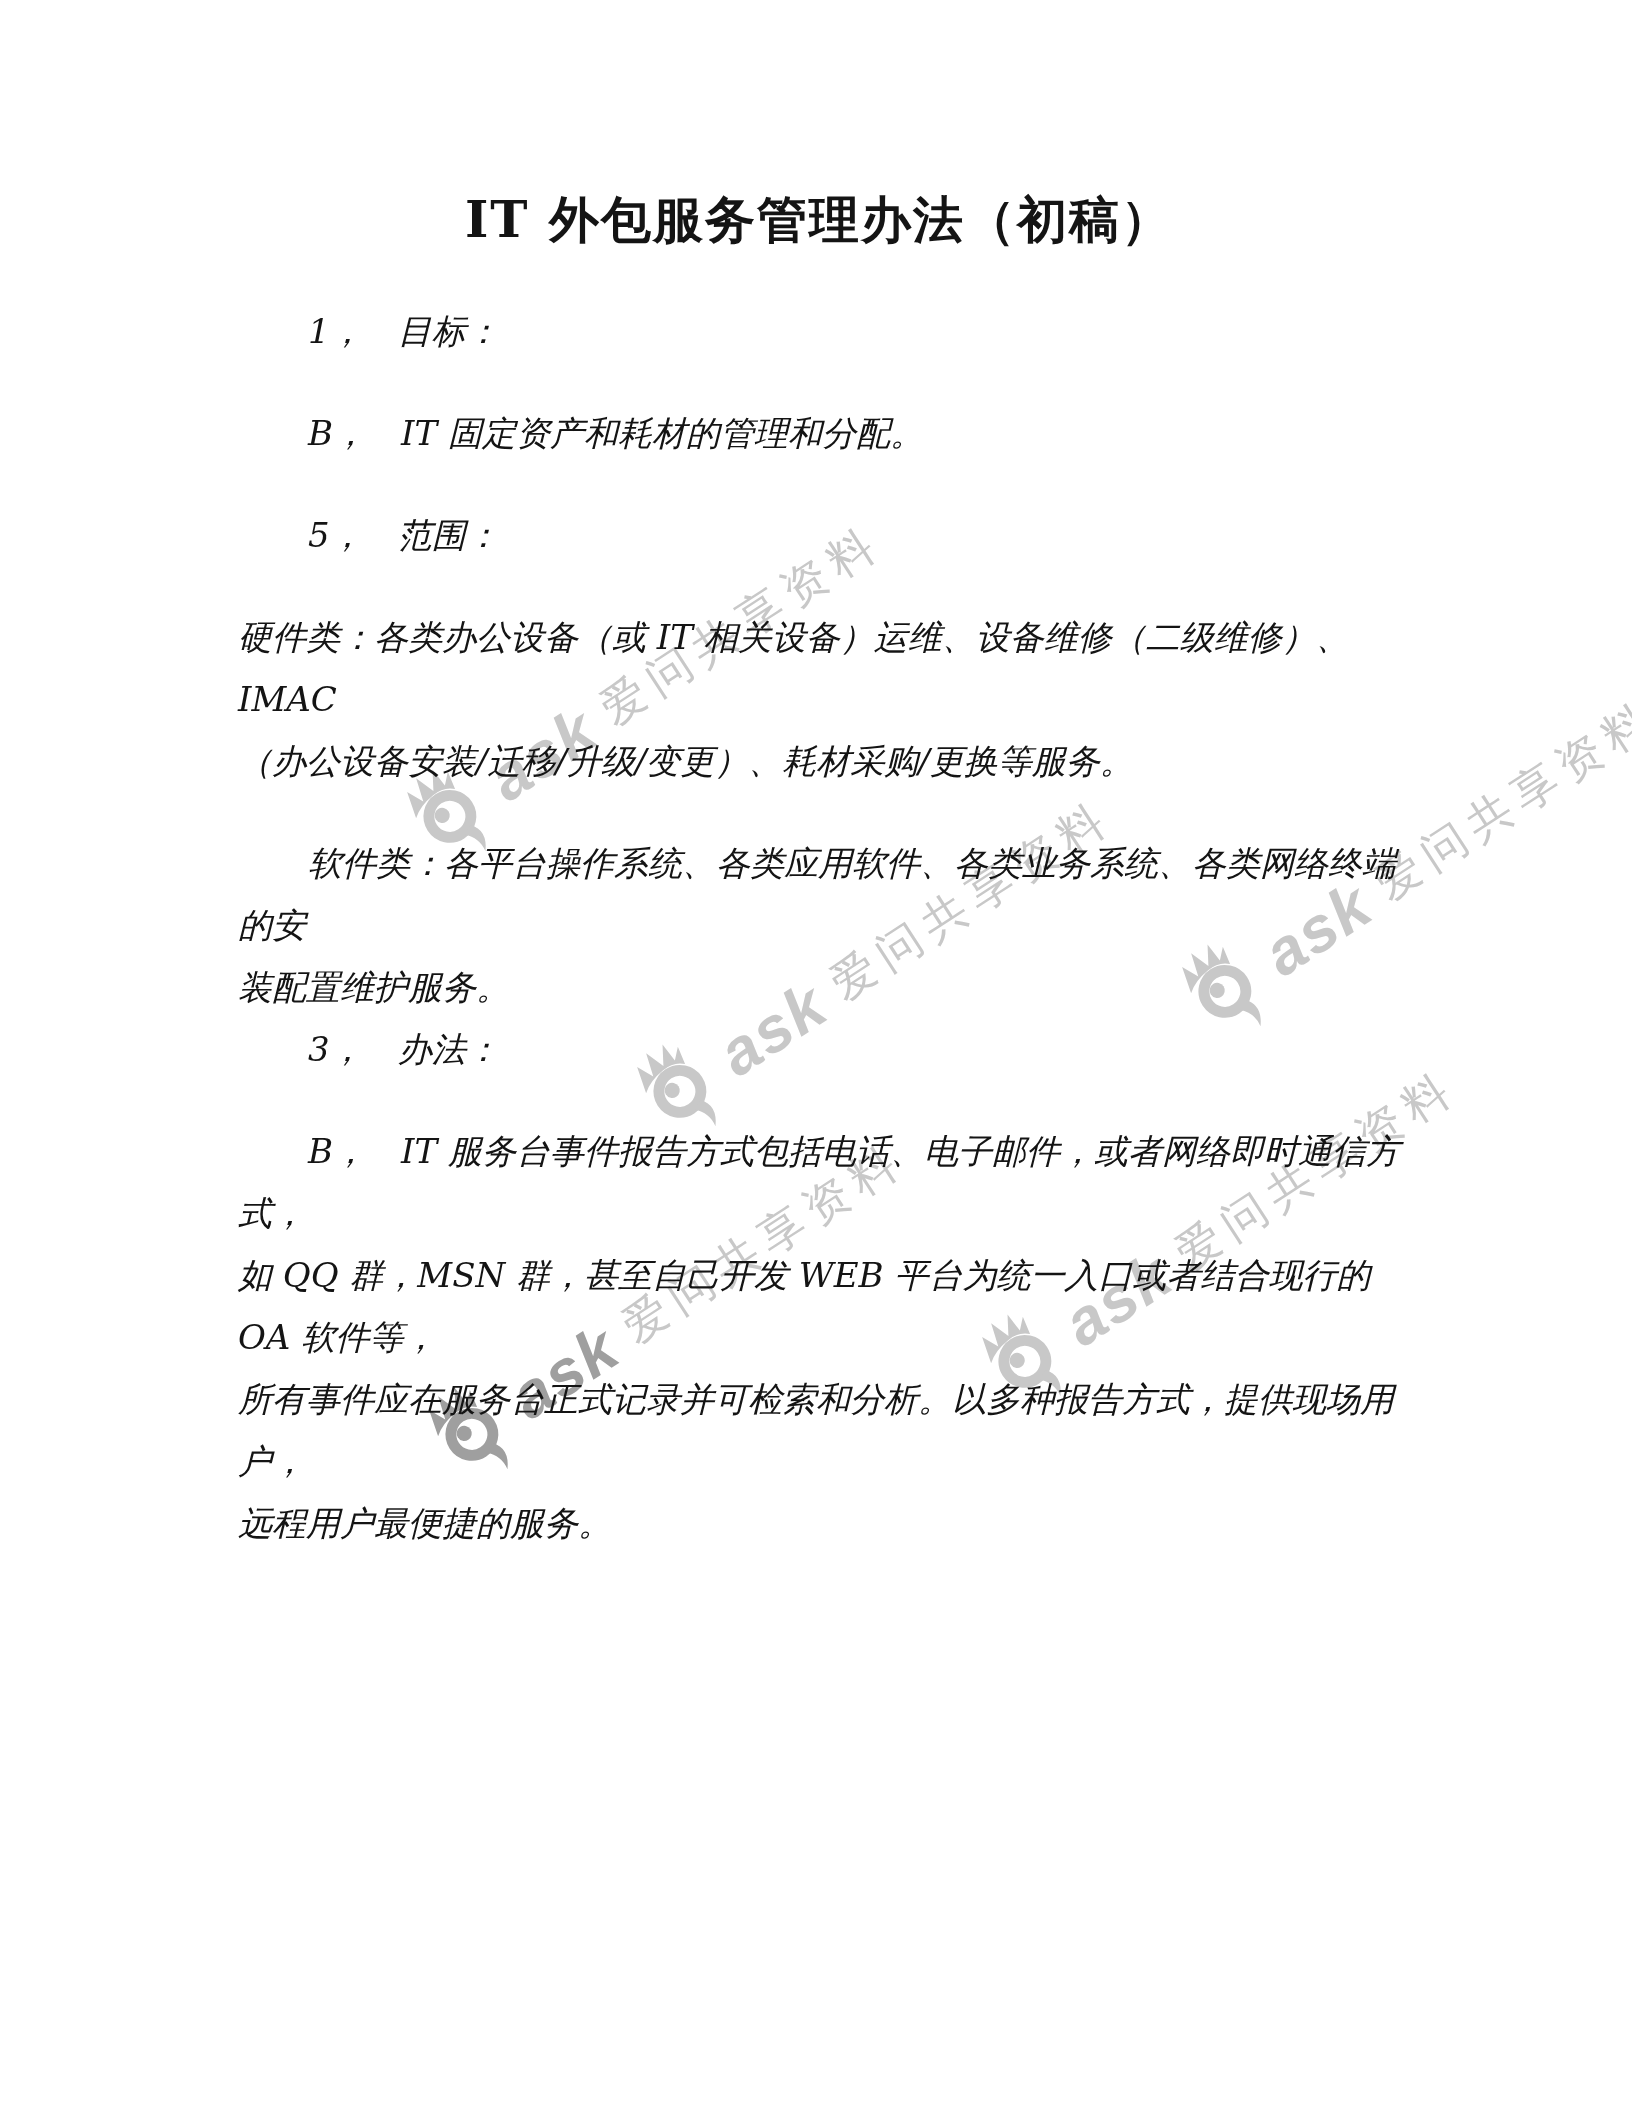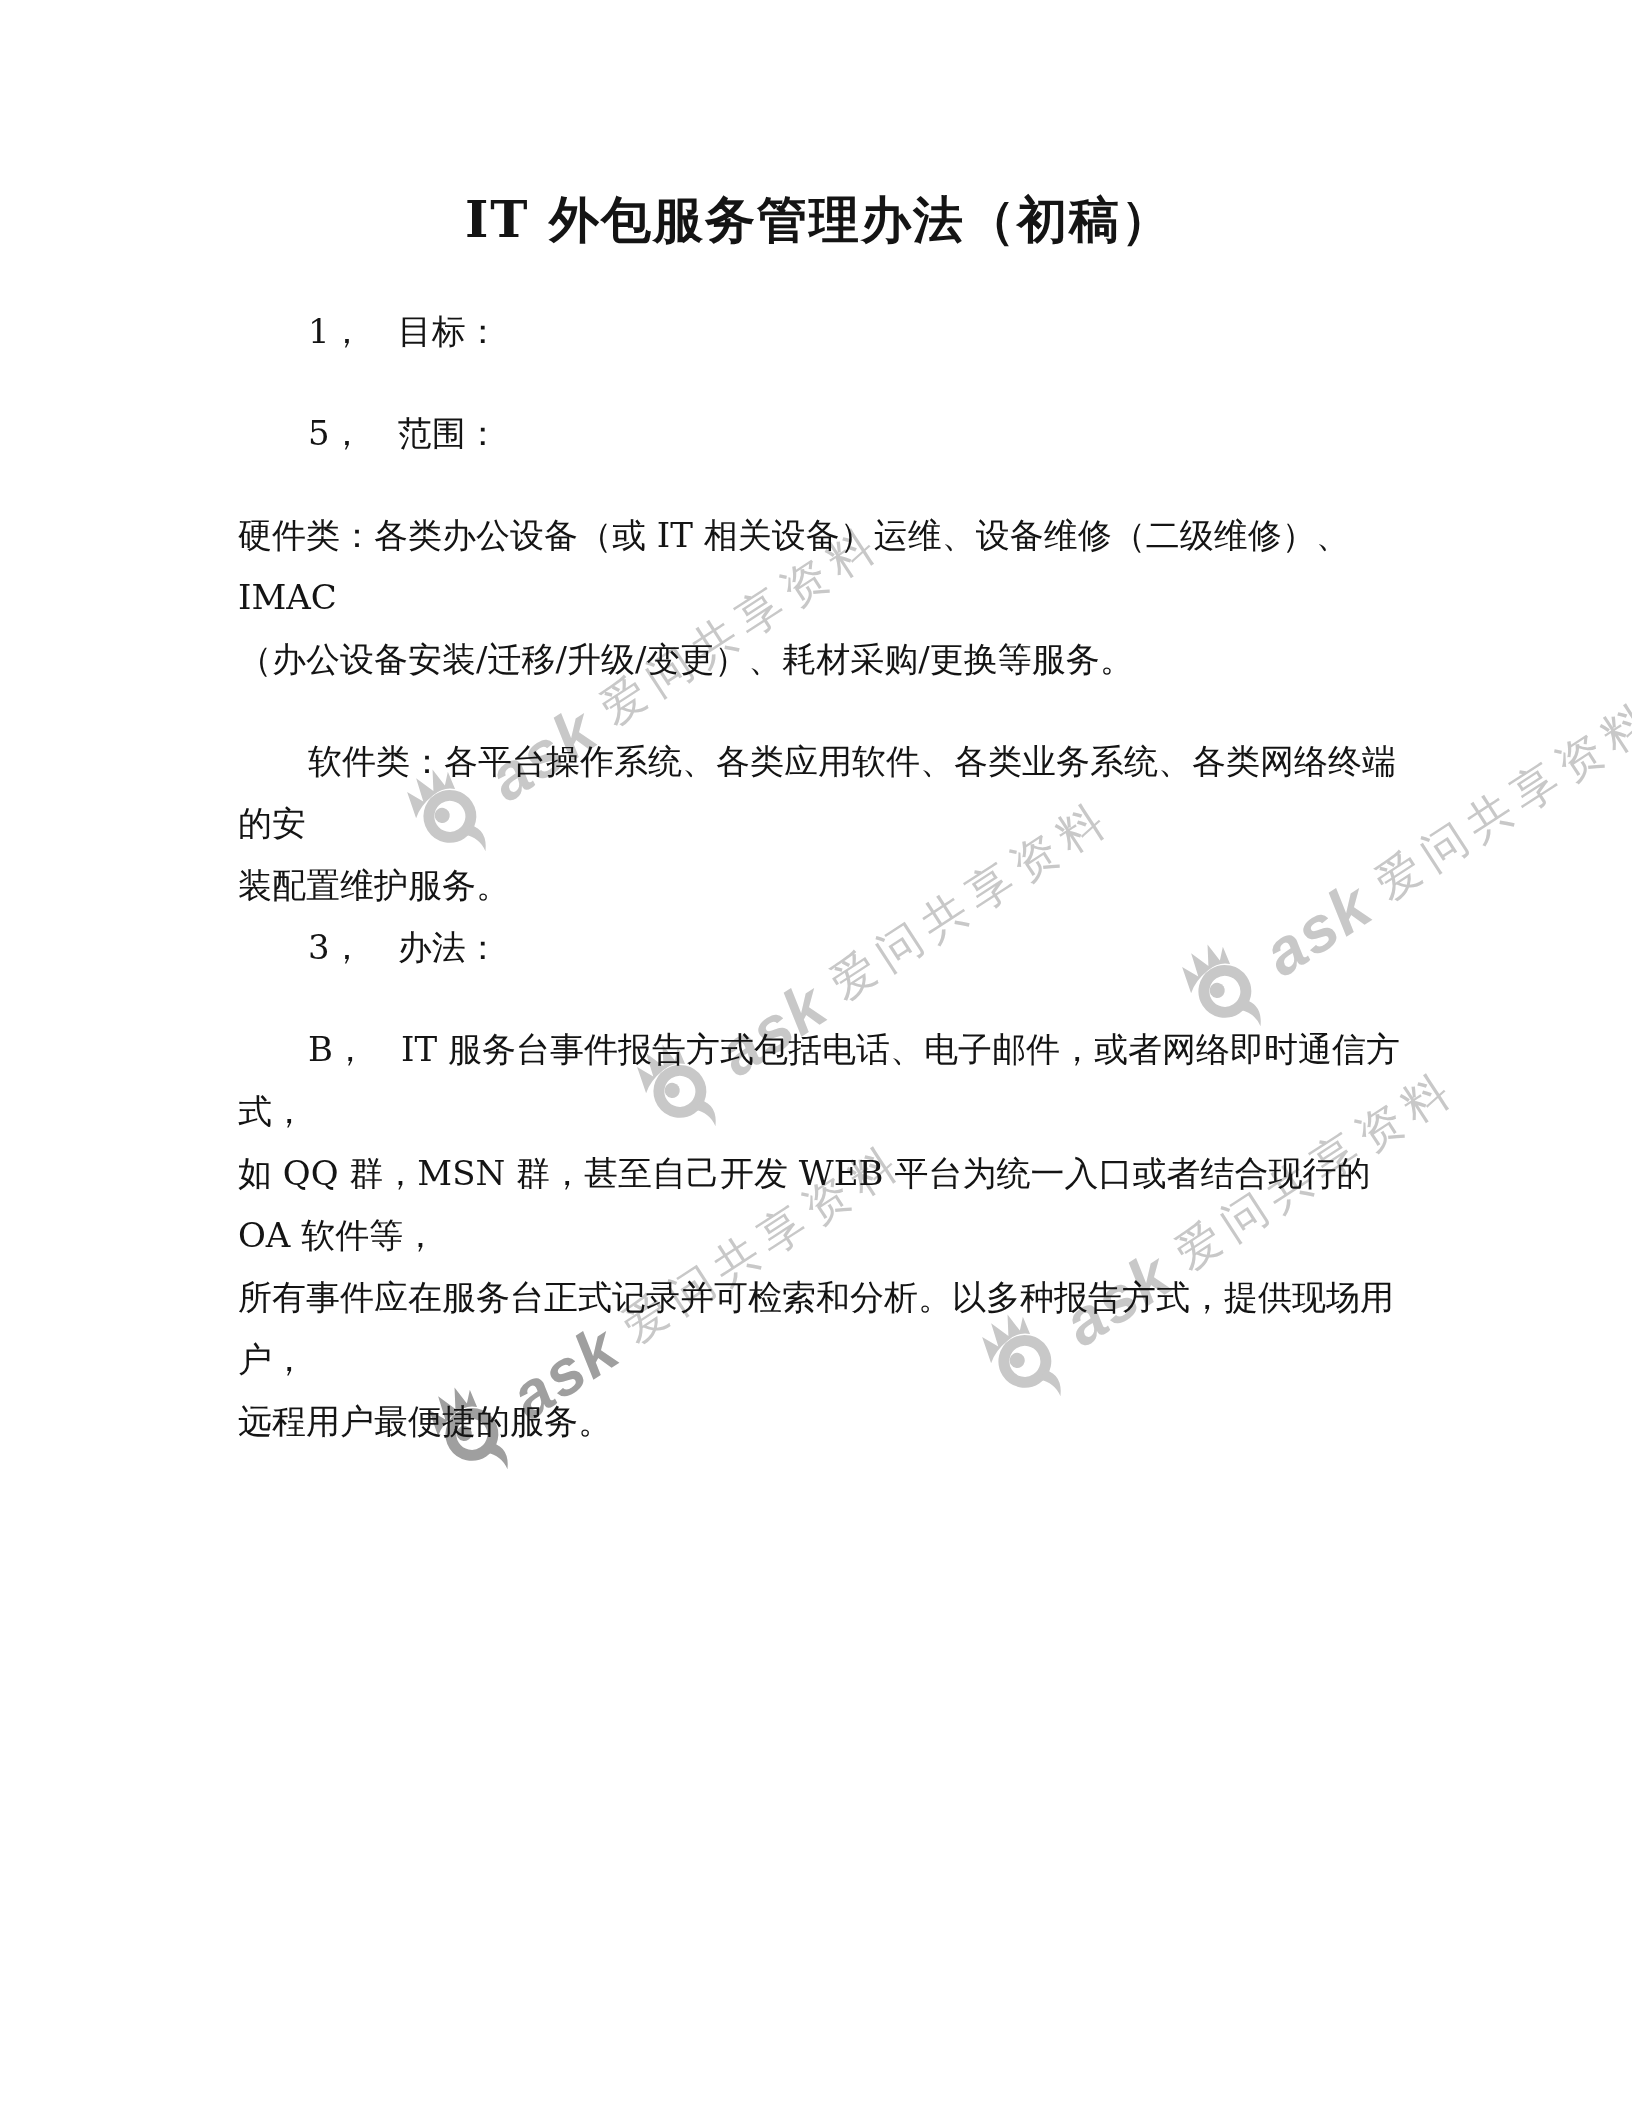--- a/index.html
+++ b/index.html
@@ -26,20 +26,21 @@
     text-align:center;
     letter-spacing:2px;
     white-space:nowrap;
   }
   .para{
     font-size:34px;
     line-height:62px;
     margin:0 0 40px 0;
     white-space:pre-line;
     text-align:left;
+    font-style:italic;
   }
   .para.indent{text-indent:70px;}
   .para.tight{margin-bottom:0;}
   
   #watermarks{position:absolute;inset:0;z-index:1;pointer-events:none;}
   .wm{
     position:absolute;
     display:flex;
     align-items:center;
     transform:rotate(-33deg);
@@ -117,20 +118,21 @@
           <path fill="currentColor" d="M62,86 Q76,102 60,122 Q63,104 50,92 Z"></path>
         </svg>
         <span class="brand">ask</span>
         <span class="label">爱问共享资料</span>
       </div>
     </div>
   <div class="content">
     <h1 class="doc-title">IT 外包服务管理办法（初稿）</h1>
     <div id="paragraphs">
         <div class="para indent">1，　目标：</div>
+        <div class="para indent">B，　IT 固定资产和耗材的管理和分配。</div>
         <div class="para indent">5，　范围：</div>
         <div class="para">硬件类：各类办公设备（或 IT 相关设备）运维、设备维修（二级维修）、IMAC
 （办公设备安装/迁移/升级/变更）、耗材采购/更换等服务。</div>
         <div class="para indent tight">软件类：各平台操作系统、各类应用软件、各类业务系统、各类网络终端的安
 装配置维护服务。</div>
         <div class="para indent">3，　办法：</div>
         <div class="para indent">B，　IT 服务台事件报告方式包括电话、电子邮件，或者网络即时通信方式，
 如 QQ 群，MSN 群，甚至自己开发 WEB 平台为统一入口或者结合现行的 OA 软件等，
 所有事件应在服务台正式记录并可检索和分析。以多种报告方式，提供现场用户，
 远程用户最便捷的服务。</div>

